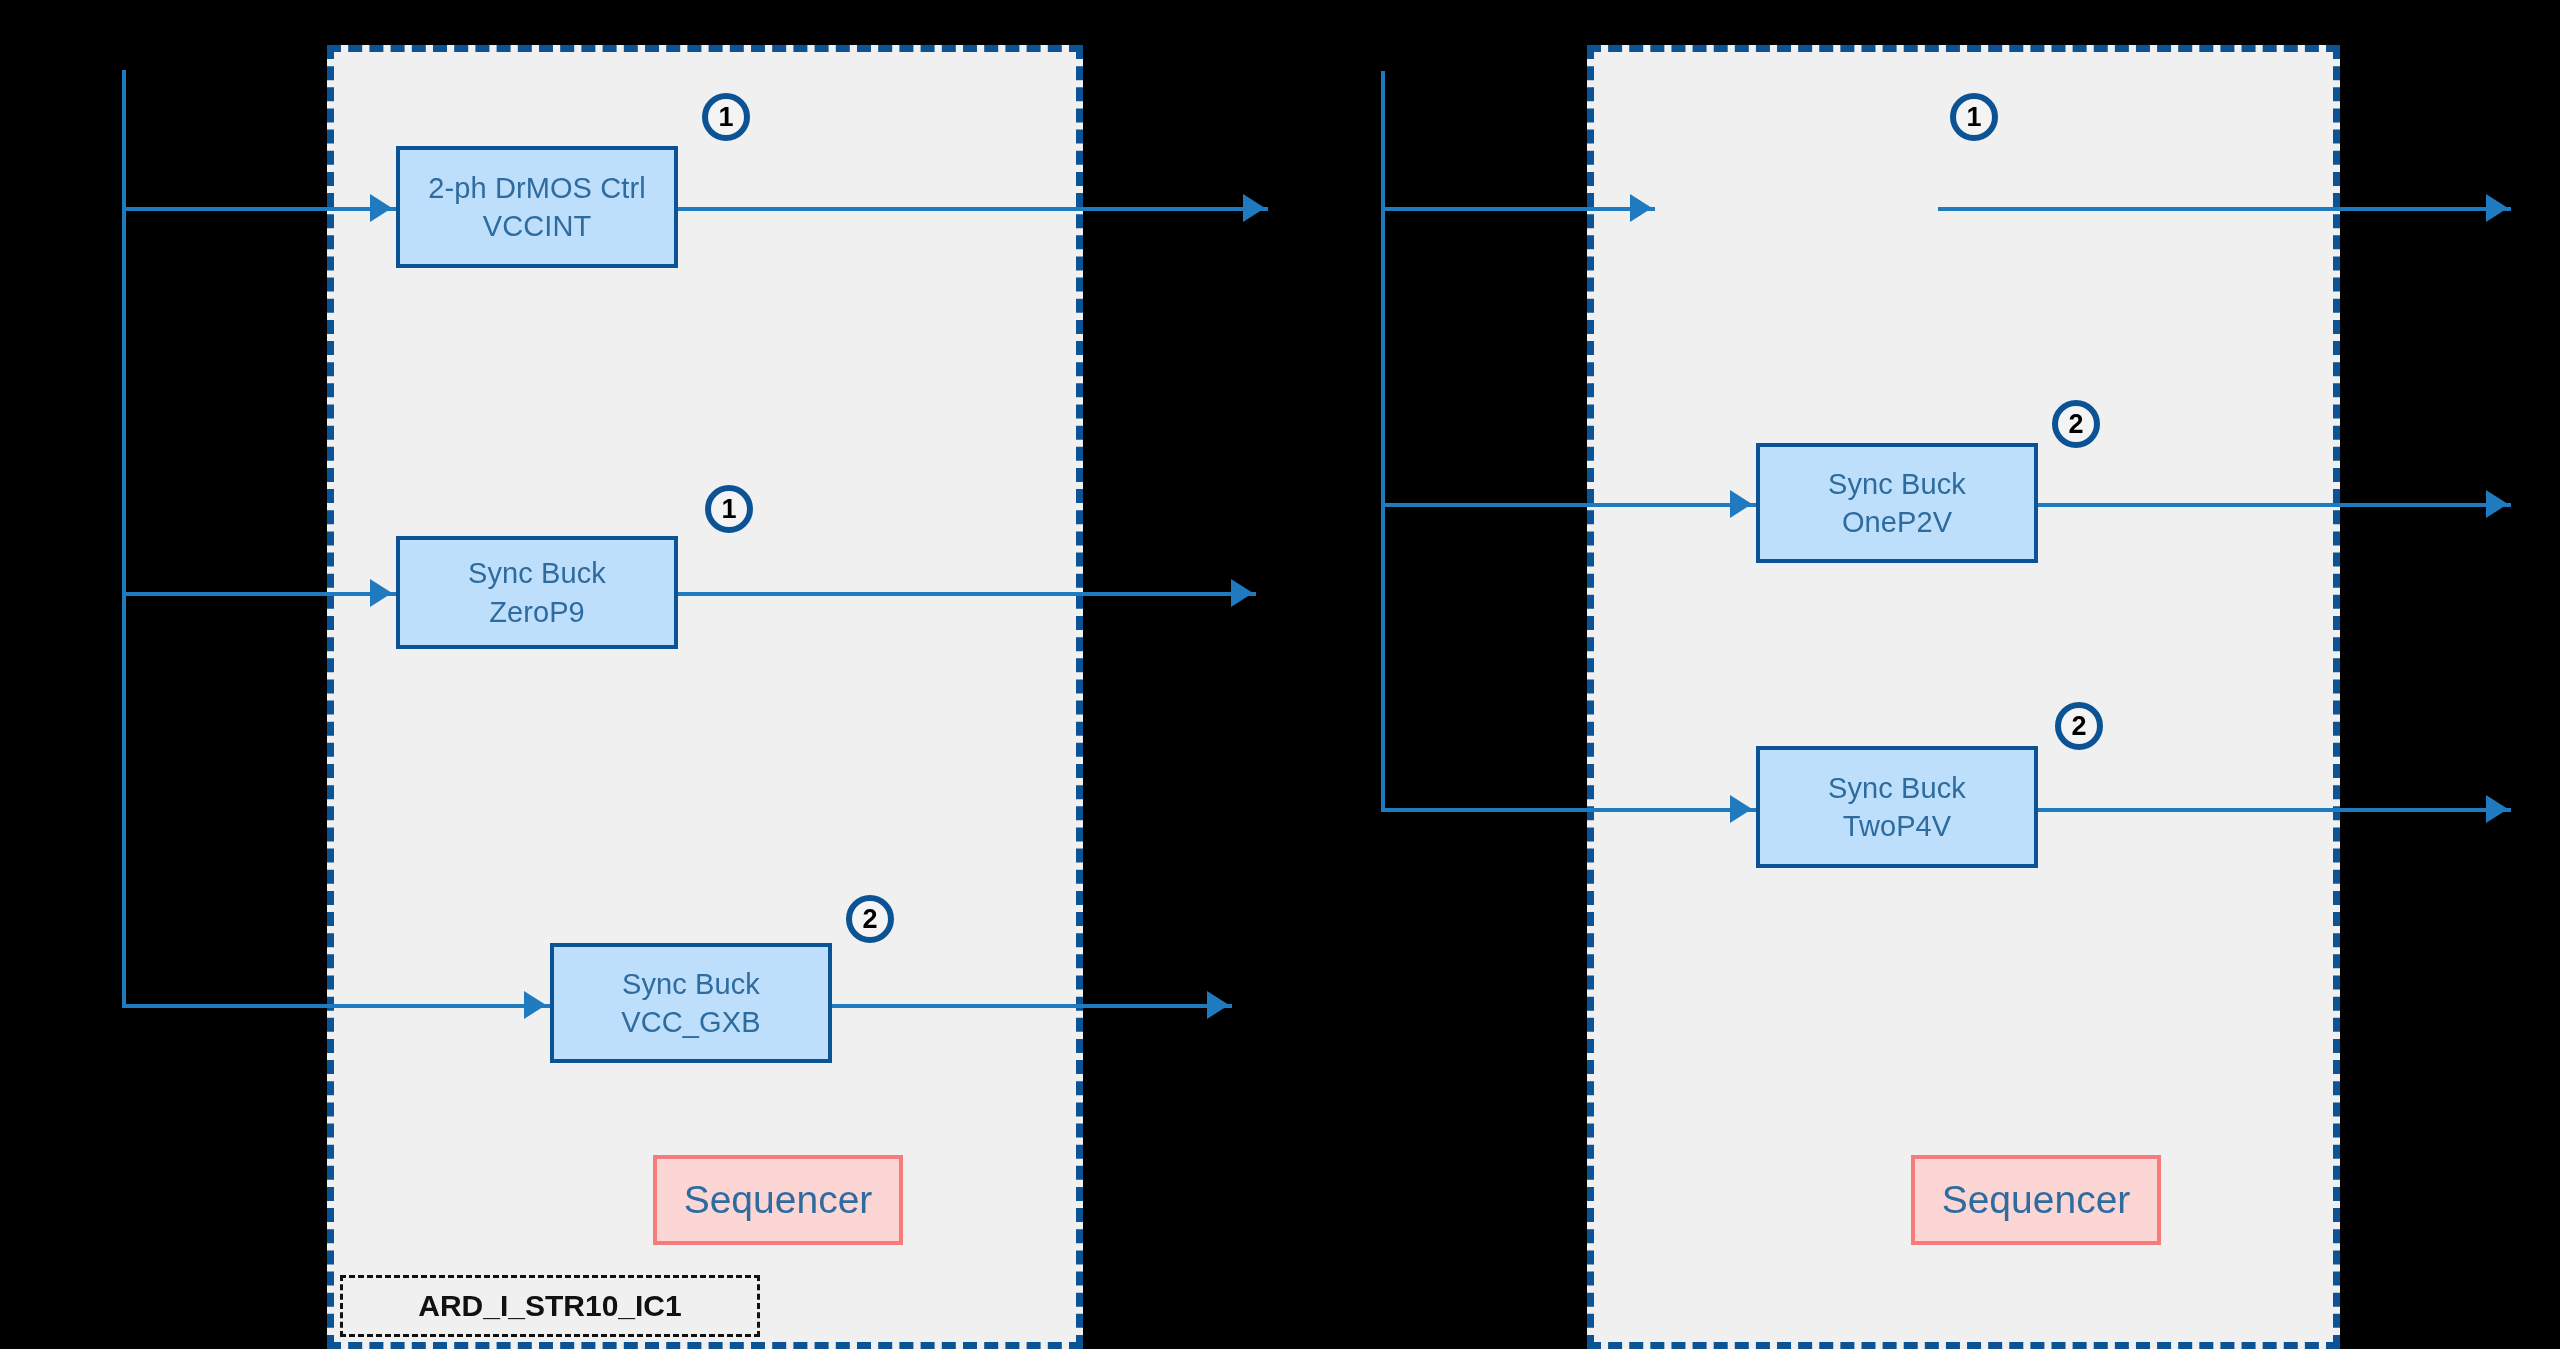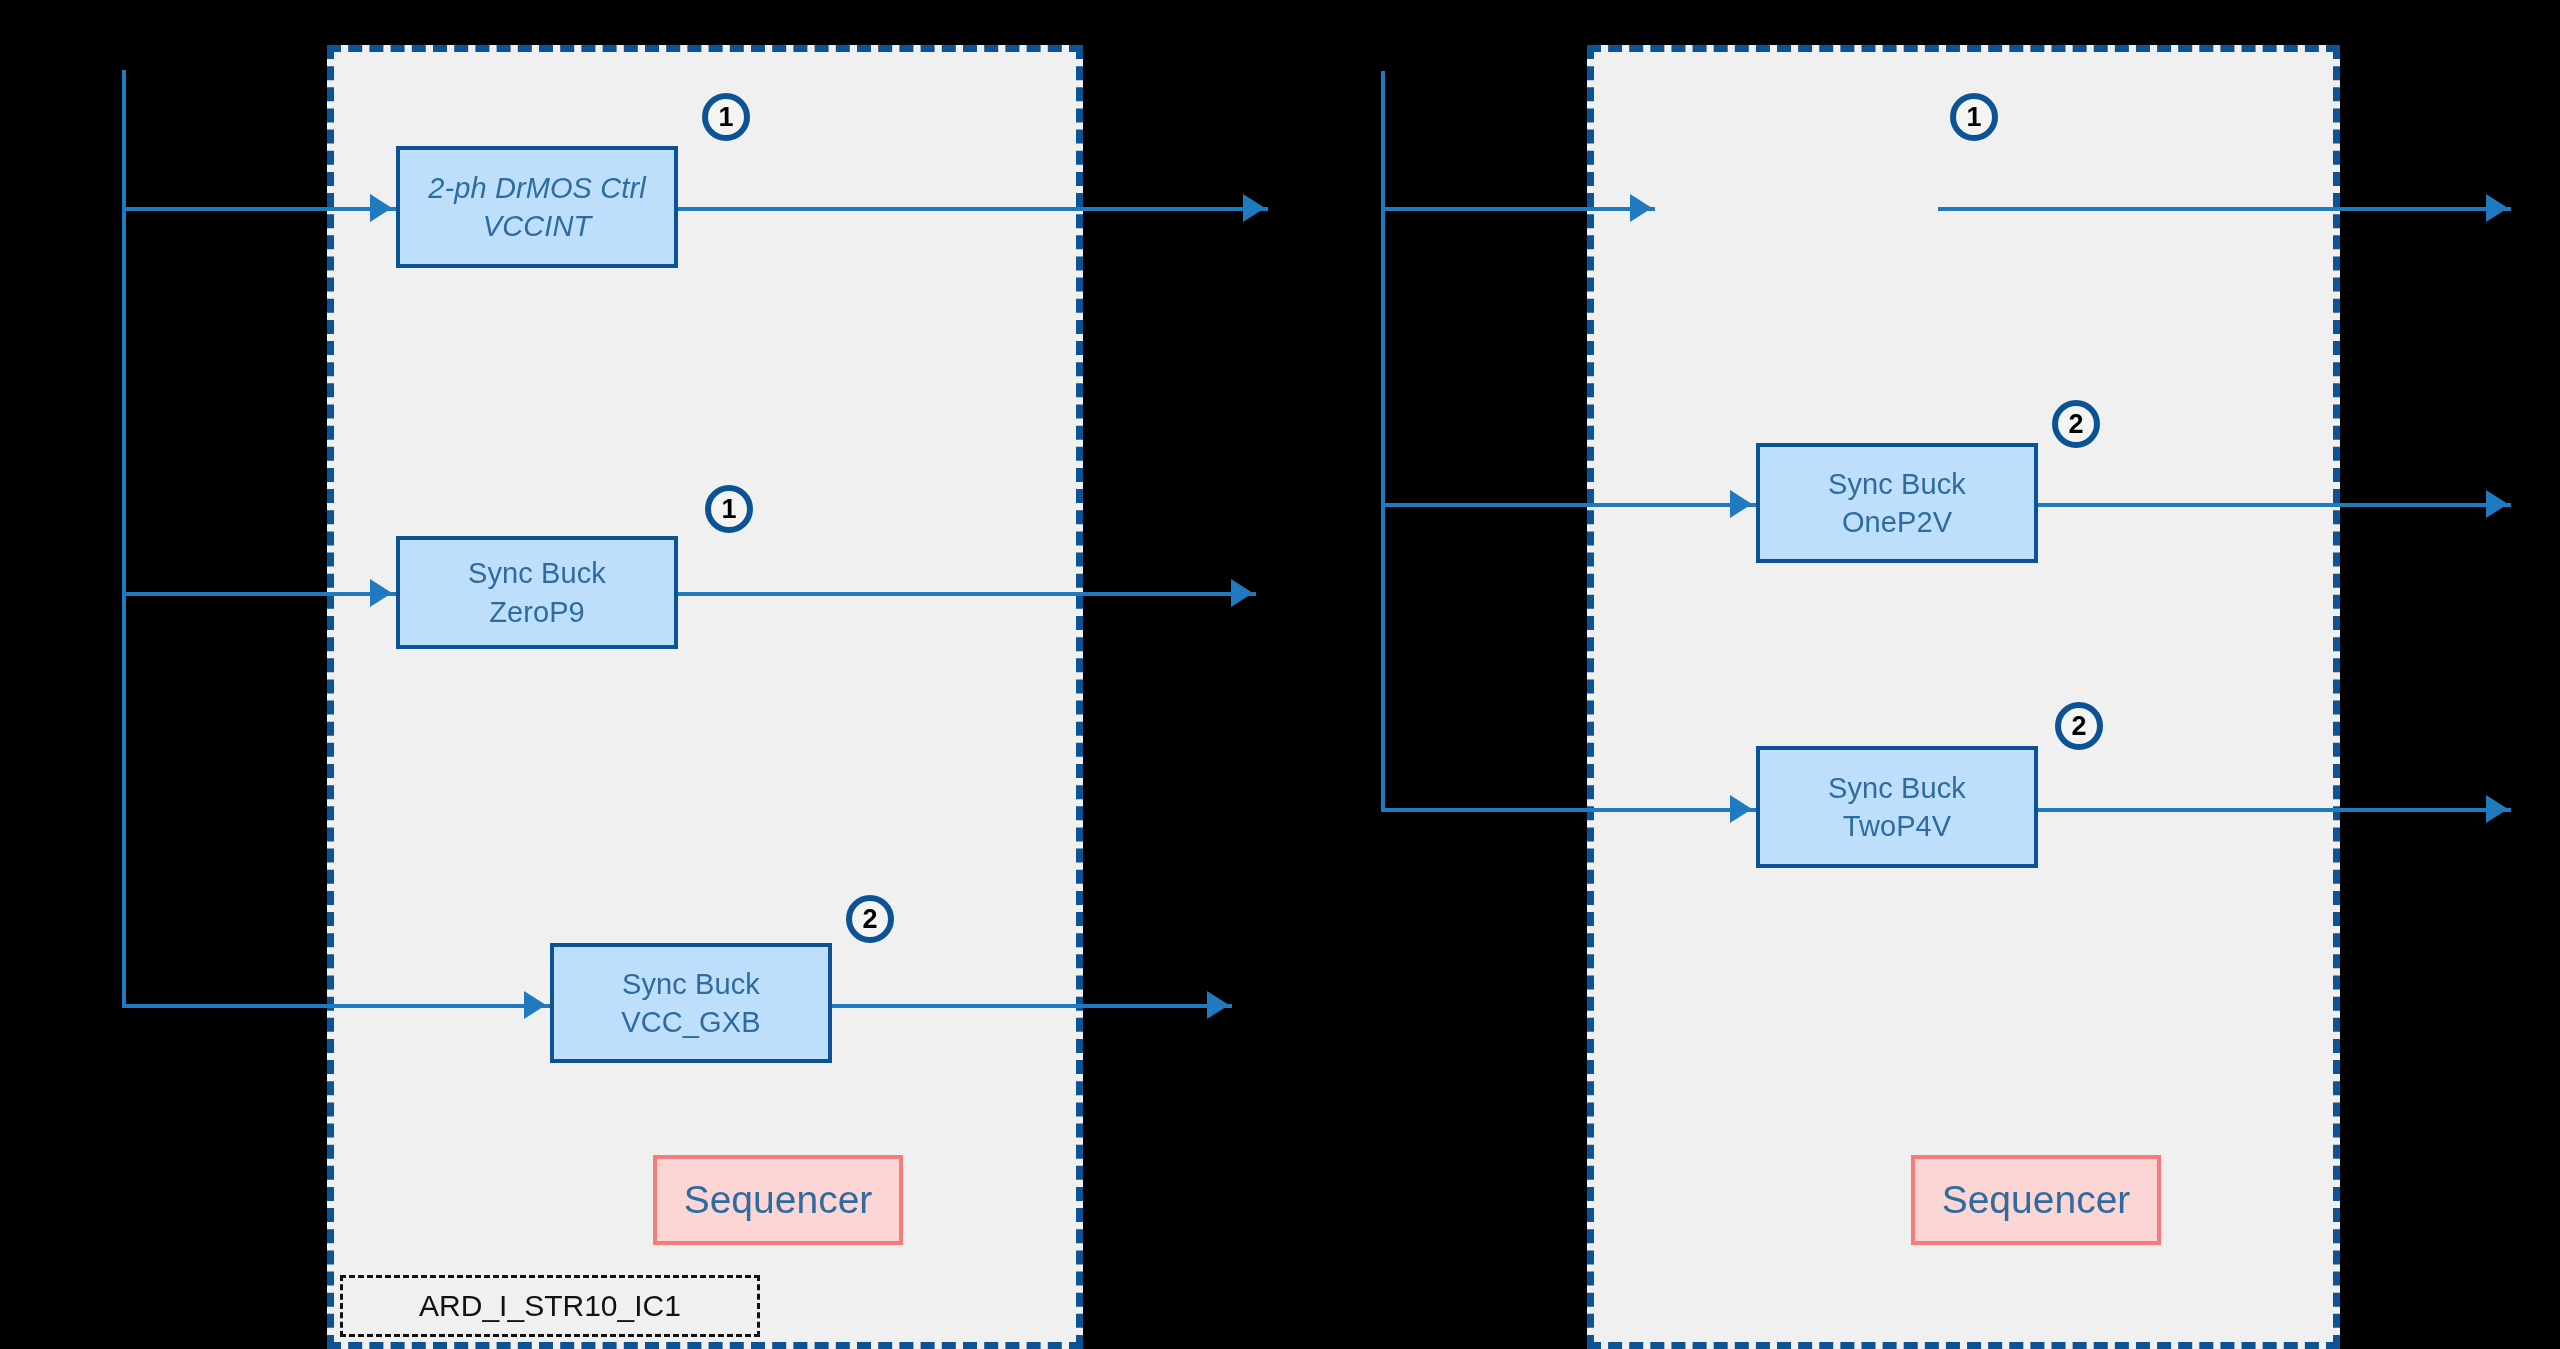--- a/index.html
+++ b/index.html
@@ -69,20 +69,21 @@
     background: #f0f0f0;
     border: 3px dashed #111111;
     display: flex;
     align-items: center;
     justify-content: center;
     z-index: 7;
   }
   .name-tag .tag-label {
     color: #111111;
     font-size: 30px;
+    font-weight: bold;
   }
 
   
   .badge {
     position: absolute;
     width: 48px; height: 48px;
     border-radius: 50%;
     background: #f4f4f4;
     border: 6px solid #0b5394;
     display: flex;
@@ -139,21 +140,21 @@
 
   <div class="wire-h" style="left:678px; top:207px; width:590px;"></div>
   <div class="arrow-head" style="left:1243px; top:194px;"></div>
 
   <div class="wire-h" style="left:678px; top:592px; width:578px;"></div>
   <div class="arrow-head" style="left:1231px; top:579px;"></div>
 
   <div class="wire-h" style="left:832px; top:1004px; width:400px;"></div>
   <div class="arrow-head" style="left:1207px; top:991px;"></div>
 
-  <div class="reg-block" style="left:396px; top:146px; width:282px; height:122px;font-style:italic;">
+  <div class="reg-block" style="left:396px; top:146px; width:282px; height:122px;">
     <span class="reg-label">2-ph DrMOS Ctrl
 VCCINT</span>
   </div>
   <div class="badge" style="left:702px; top:93px;">
     <span class="badge-num">1</span>
   </div>
 
   <div class="reg-block" style="left:396px; top:536px; width:282px; height:113px;">
     <span class="reg-label">Sync Buck
 ZeroP9</span>

